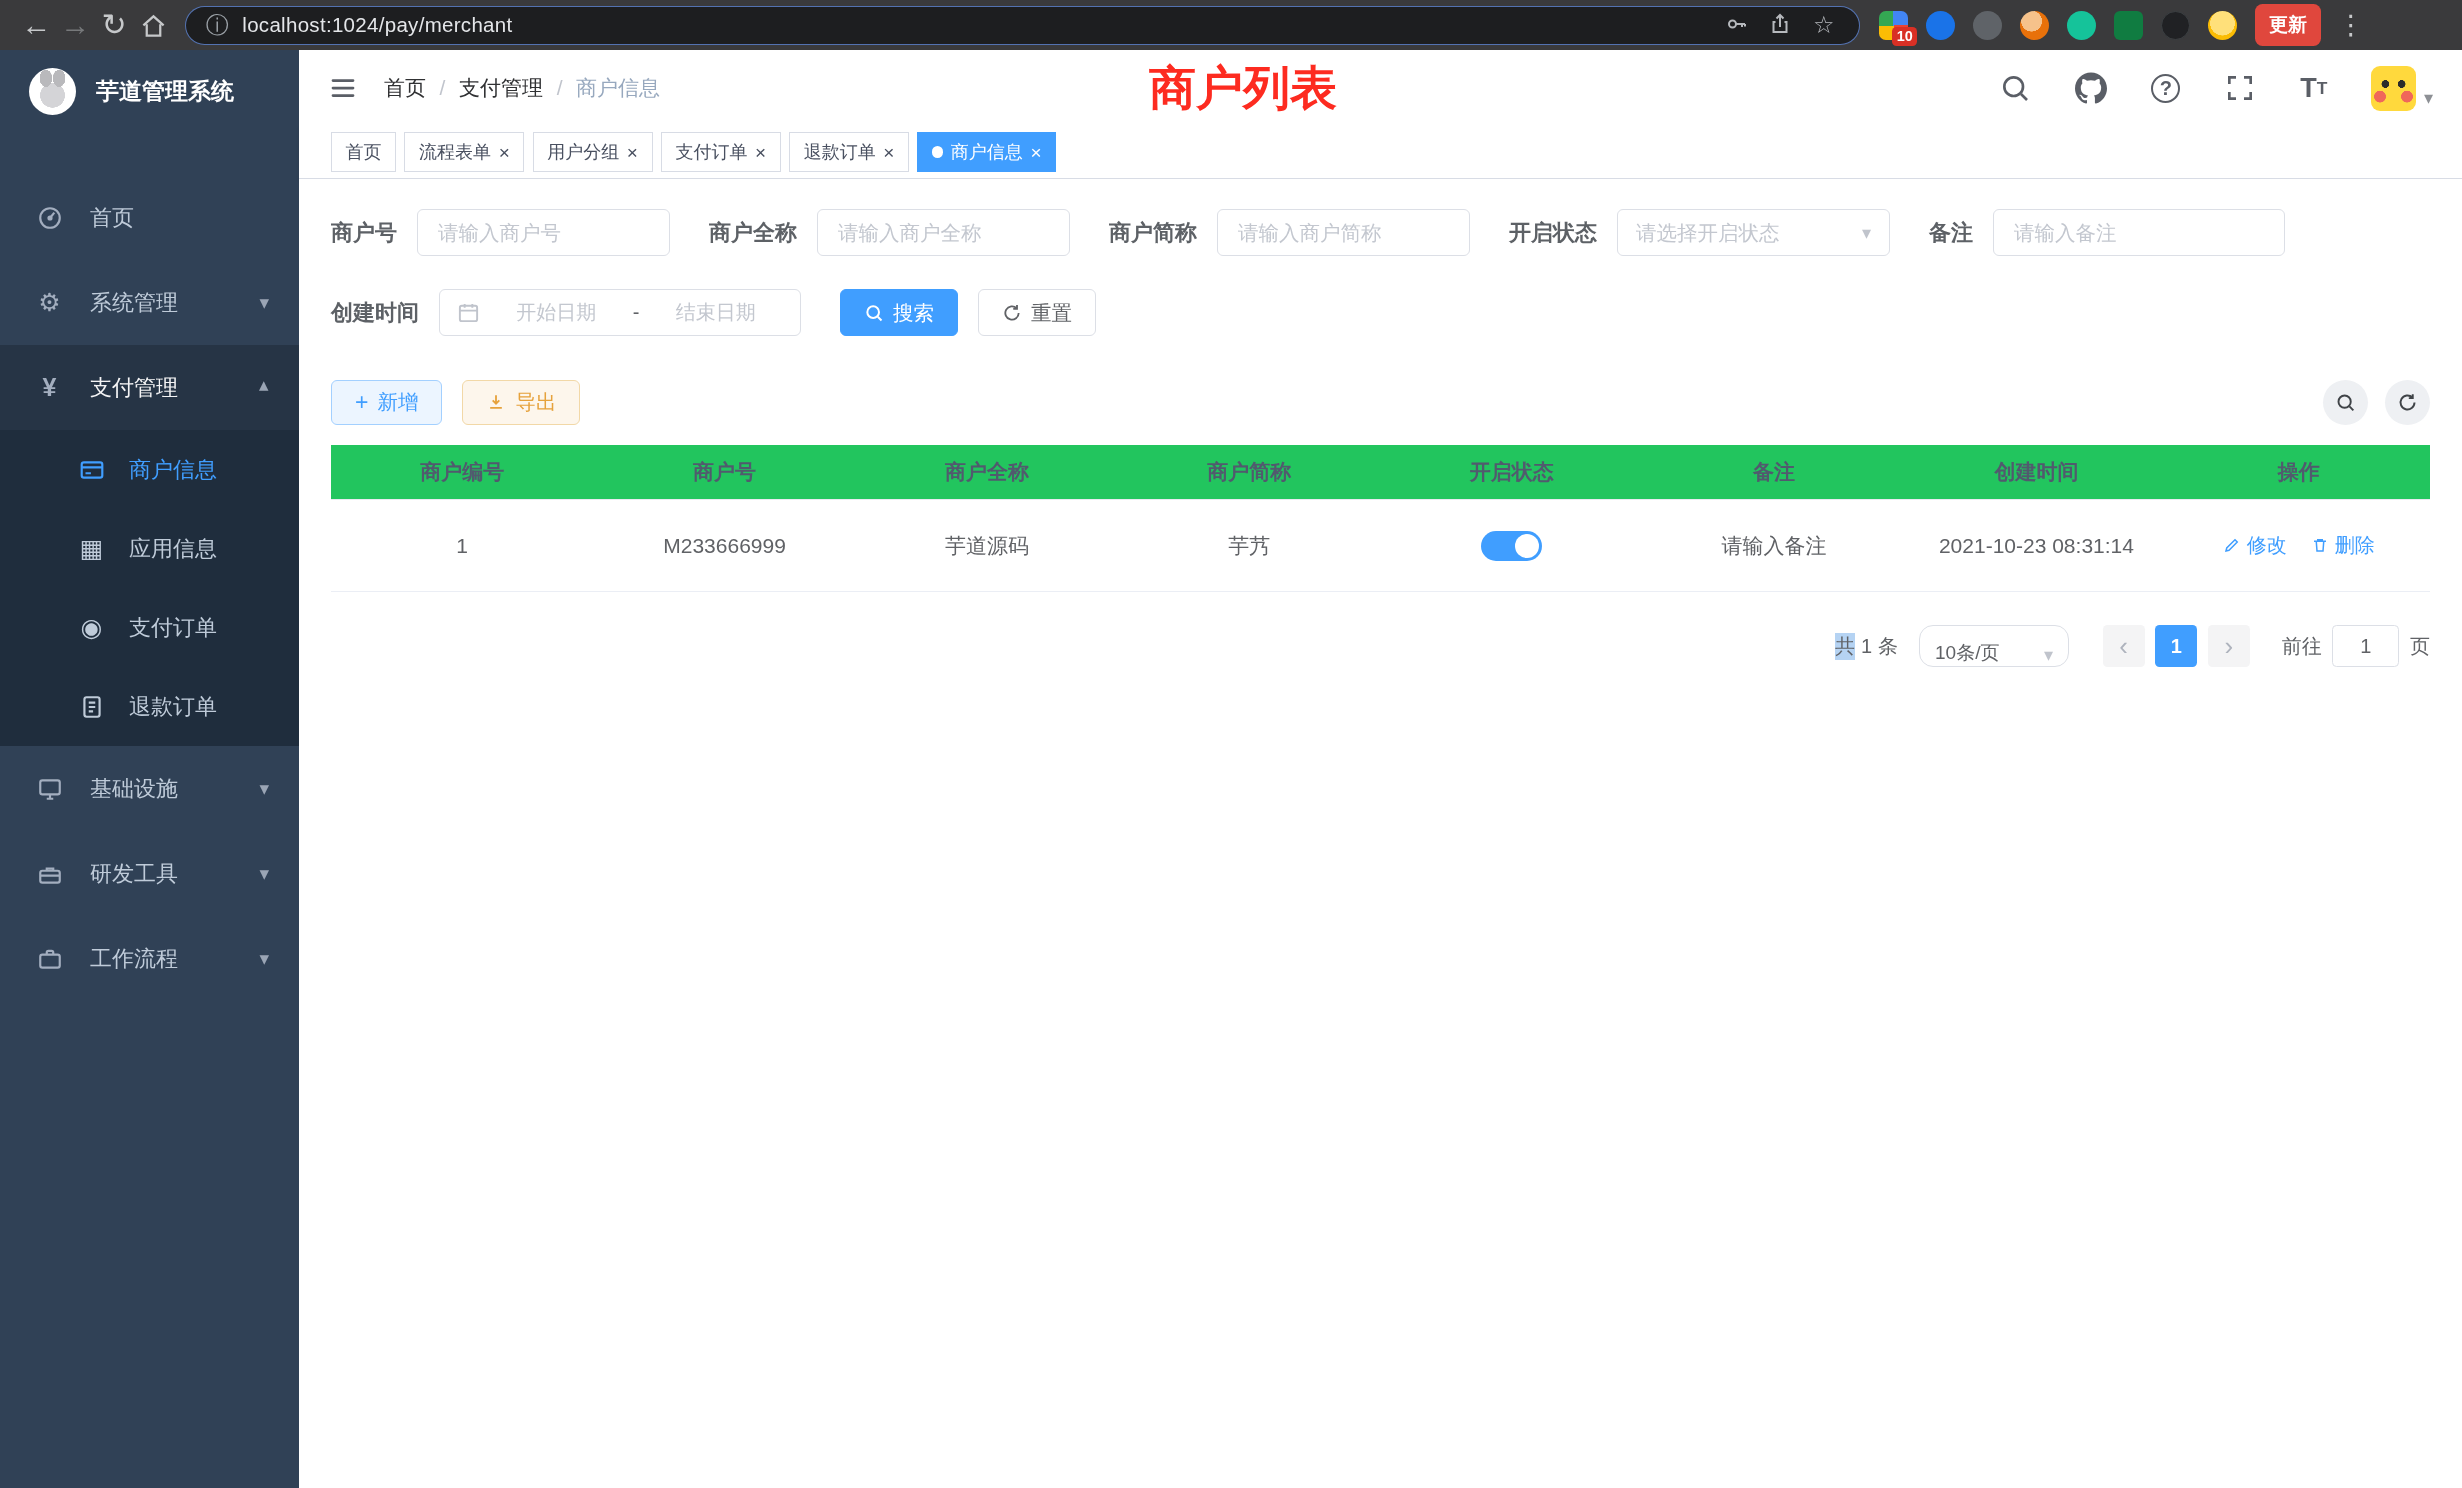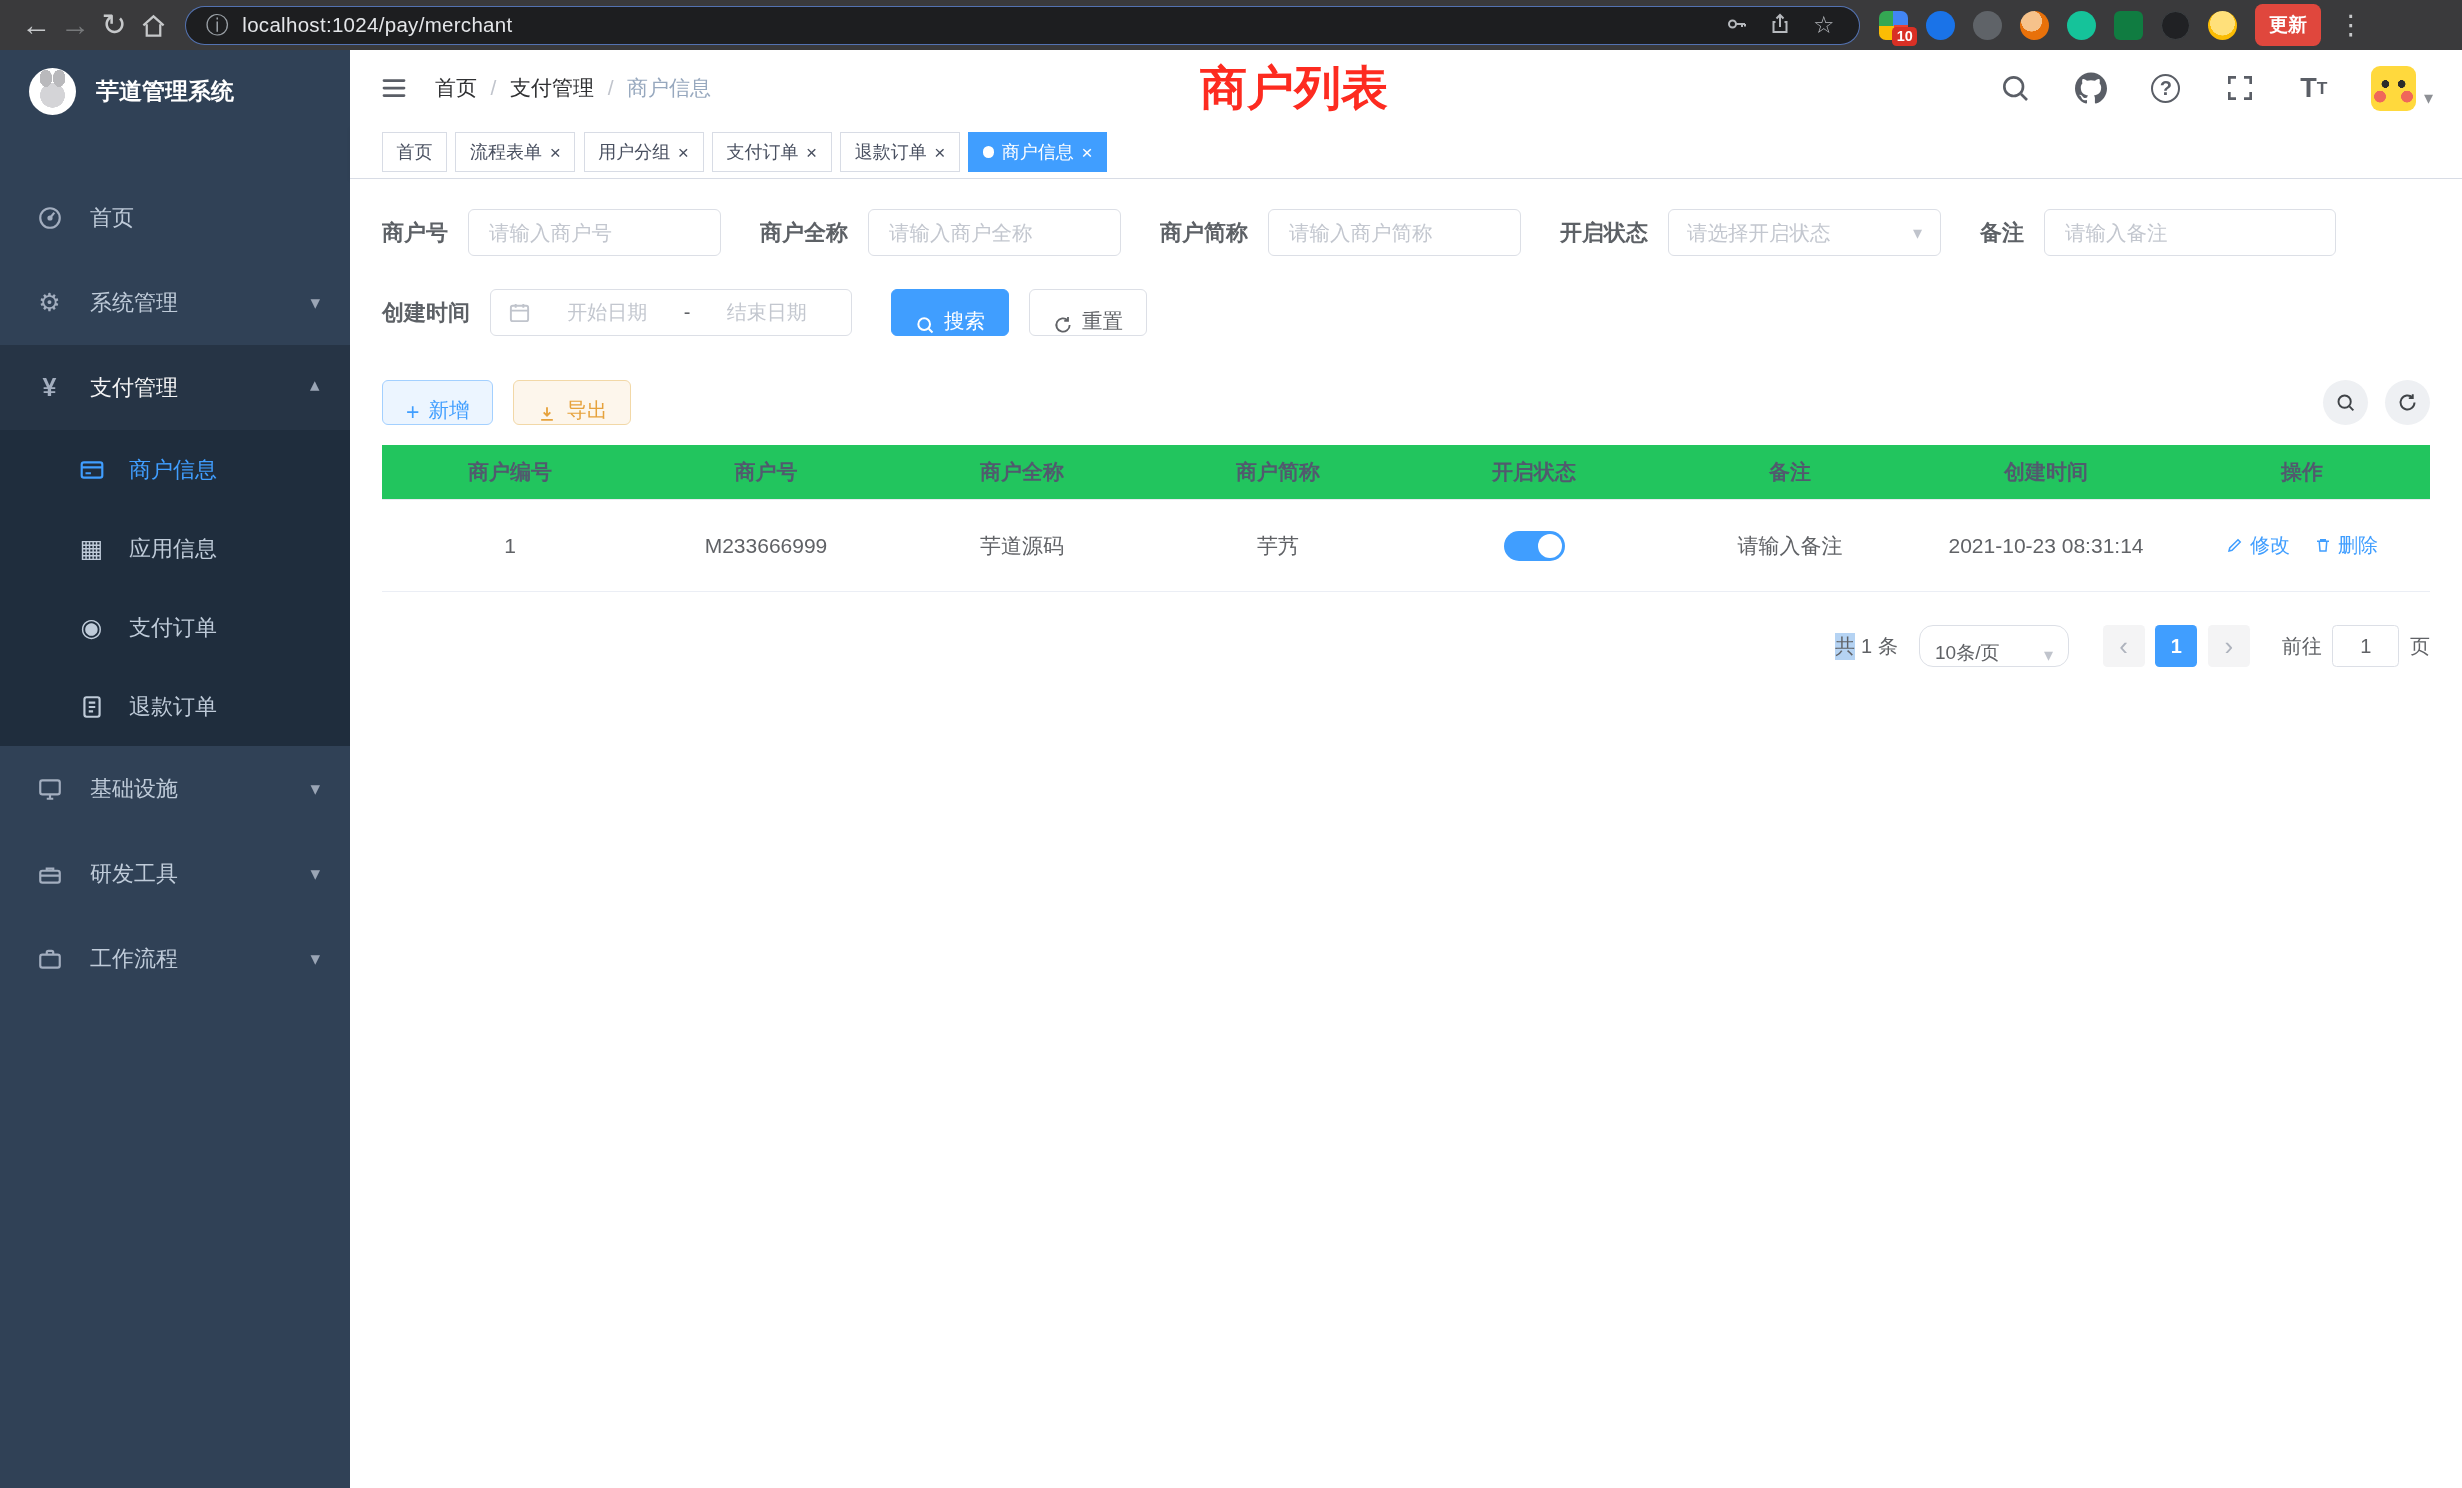--- a/index.html
+++ b/index.html
@@ -28,21 +28,21 @@
   .ext-badge { position:absolute; right:-9px; bottom:-6px; background:#d93025; color:#fff;
     font-size:14.4px; line-height:1; padding:2.3px 4.5px; border-radius:4.5px; font-weight:700;}
   .update-btn { background:#e0473d; color:#fff; font-size:19px; padding:7.6px 13.6px;
     border-radius:7.6px; margin:0 10.6px 0 7.6px; cursor:pointer; white-space:nowrap; font-weight:600;}
   .kebab { font-size:27px; color:#c6c8ca; padding:0 6px; cursor:pointer;}
 
   
   .app { display:flex; height:1439px; }
 
   
-  .sidebar { width:350px; flex-shrink:0; background:#304156; color:#bfcbd9; overflow:hidden; }
+  .sidebar { width:299px; flex-shrink:0; background:#304156; color:#bfcbd9; overflow:hidden; }
   .logo-row { height:83px; display:flex; align-items:center; gap:20px; padding-left:29px; }
   .logo-img { width:47px; height:47px; border-radius:50%; flex-shrink:0;
     background:
       radial-gradient(22% 30% at 36% 22%, #b9b9bc 0 60%, transparent 61%),
       radial-gradient(22% 30% at 64% 22%, #b9b9bc 0 60%, transparent 61%),
       radial-gradient(circle at 50% 58%, #d4d4d7 0 34%, transparent 35%),
       #fff; }
   .logo-title { color:#fff; font-size:23px; font-weight:600; white-space:nowrap; }
   .menu { margin-top:42px; font-size:22px; }
   .m-item { height:85px; display:flex; align-items:center; padding:0 32px; position:relative; cursor:pointer; }
@@ -106,21 +106,21 @@
   .f-select { width:273px; height:47px; border:0.8px solid #dcdfe6; border-radius:6px;
     display:flex; align-items:center; padding:0 18px; cursor:pointer; background:#fff;}
   .f-select .ph { font-size:20.5px; color:#c3c7cf; flex:1; }
   .sel-caret { color:#c0c4cc; font-size:18px; }
   .date-range { width:362px; height:47px; border:0.8px solid #dcdfe6; border-radius:6px;
     display:flex; align-items:center; padding:0 16.7px; gap:9px; background:#fff; cursor:pointer;}
   .date-range svg { width:23px; height:23px; color:#c0c4cc; flex-shrink:0;}
   .date-ph { flex:1; text-align:center; font-size:20px; color:#c3c7cf; }
   .date-sep { font-size:20px; color:#606266; }
 
-  .btn { height:47px; border-radius:6px; font-size:20.5px; display:inline-flex; align-items:flex-end;
+  .btn { height:47px; border-radius:6px; font-size:20.5px; display:inline-flex; align-items:center;
     gap:9px; padding:0 23px; border:0.8px solid transparent; cursor:pointer; font-family:inherit; white-space:nowrap;}
   .btn svg { width:20px; height:20px; }
   .btn-primary { background:#409eff; border-color:#409eff; color:#fff; margin-right:20px;}
   .btn-plain { background:#fff; border-color:#dcdfe6; color:#606266; }
   .toolbar-row { display:flex; align-items:center; margin:10.6px 0 20px; }
   .btn-add { height:45px; background:#ecf5ff; border-color:#a3d0ff; color:#409eff; margin-right:20px;}
   .btn-add .plus { font-size:23px; line-height:1; }
   .btn-export { height:45px; background:#fdf6ec; border-color:#f2d8a7; color:#e6a23c; }
   .tool-circles { margin-left:auto; display:flex; }
   .circle-btn { width:45px; height:45px; border-radius:50%; background:#eef0f3; color:#3f4347;

